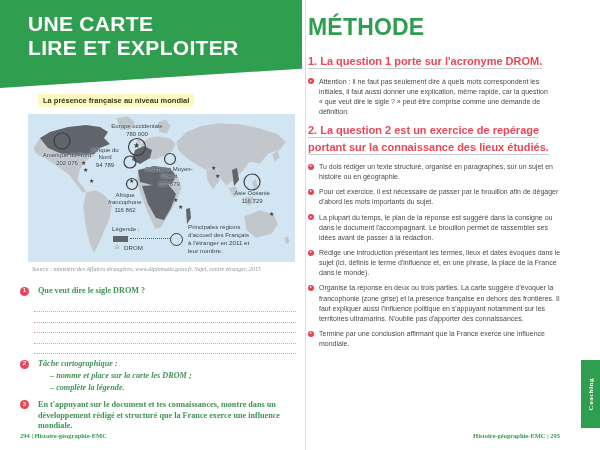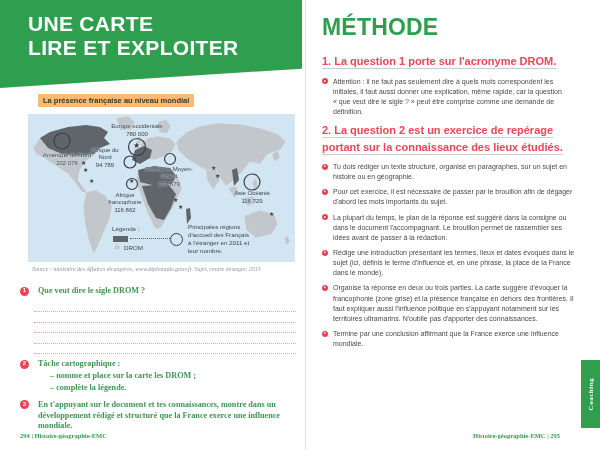--- a/index.html
+++ b/index.html
@@ -6,21 +6,21 @@
   body{width:600px;height:450px;background:#ffffff;overflow:hidden;position:relative;
        font-family:"Liberation Sans",sans-serif;-webkit-font-smoothing:antialiased;}
   .spread{position:absolute;inset:0;background:#fff;}
   .divider{position:absolute;left:305px;top:0;width:1px;height:450px;background:#dcdedf;}
 
   
   .banner{position:absolute;left:0;top:0;width:302px;height:88px;background:#2f9e4e;
           clip-path:polygon(0 0,100% 0,100% 78%,0 100%);}
   .banner-title{position:absolute;left:28px;top:12px;color:#fff;font-weight:800;
                 font-size:21px;line-height:1.12;letter-spacing:.3px;}
-  .caption{position:absolute;left:38px;top:94px;background:#fdba74;color:#343a21;
+  .caption{position:absolute;left:38px;top:94px;background:#fef9c3;color:#343a21;
            font-size:7.5px;font-weight:700;padding:2px 5px;}
   .map{position:absolute;left:28px;top:114px;width:267px;height:148px;background:#d2e5f2;}
   .map svg{position:absolute;left:0;top:0;}
   .map-label{position:absolute;text-align:center;font-size:6px;line-height:1.18;color:#3f444a;
              text-shadow:0 0 2px #d2e5f2,0 0 2px #d2e5f2;}
   .map-label .val{margin-top:.5px;}
   .star{position:absolute;font-size:6px;color:#3a3f44;line-height:1;}
   .star.big{font-size:8px;}
   .legend-label{position:absolute;left:84px;top:111px;font-size:6.2px;color:#3f444a;}
   .legend-rect{position:absolute;left:85px;top:122px;width:15px;height:6px;background:#5f656b;}
@@ -35,26 +35,26 @@
              font-family:"Liberation Serif",serif;font-weight:700;font-size:8.2px;
              line-height:1.32;color:#3f9554;}
   .q{position:relative;padding-left:18px;}
   .q .num{position:absolute;left:0;top:0.5px;width:9px;height:9px;border-radius:50%;background:#ec4456;
           color:#fff;font-family:"Liberation Sans",sans-serif;font-size:6px;font-weight:700;
           display:flex;align-items:center;justify-content:center;}
   .answer-lines{margin:5px 0 5px 14px;}
   .answer-lines .line{height:9.5px;border-bottom:1px dotted #f09aa5;}
   .subitem{padding-left:12px;margin-top:1px;}
   .q3{margin-top:6px;}
-  .q2{margin-top:1px;}
+  .q2{margin-top:1px;font-style:italic;}
   .footer-left{position:absolute;left:20px;top:432px;font-family:"Liberation Serif",serif;
                font-weight:700;font-size:6.5px;color:#2f9e4e;}
 
   
-  .rpage{position:absolute;left:322px;top:0;width:256px;height:450px;}
+  .rpage{position:absolute;left:308px;top:0;width:256px;height:450px;}
   .m-title{margin:14px 0 6px;color:#2f9e4e;font-size:23px;font-weight:800;letter-spacing:.2px;}
   .m-h{margin:12px 0 7px;color:#ee4558;font-size:11px;font-weight:700;line-height:1.5;
        text-decoration:underline;text-decoration-color:#c9cdd1;text-decoration-thickness:1px;text-underline-offset:2.5px;}
   .m-h.sp{margin-top:0;}
   .bullet{display:flex;gap:5px;margin:0 0 5px;}
   .bullet p{margin:0;font-size:7px;line-height:1.45;color:#46494c;}
   .b-icon{flex:0 0 6px;width:6px;height:6px;margin-top:1.5px;border-radius:50%;background:#e8414f;position:relative;}
   .b-icon::after{content:"";position:absolute;left:2px;top:1.5px;border-left:2.5px solid #fff;
                  border-top:1.5px solid transparent;border-bottom:1.5px solid transparent;}
   .coaching-tab{position:absolute;left:581px;top:360px;width:19px;height:68px;background:#2f9e4e;

